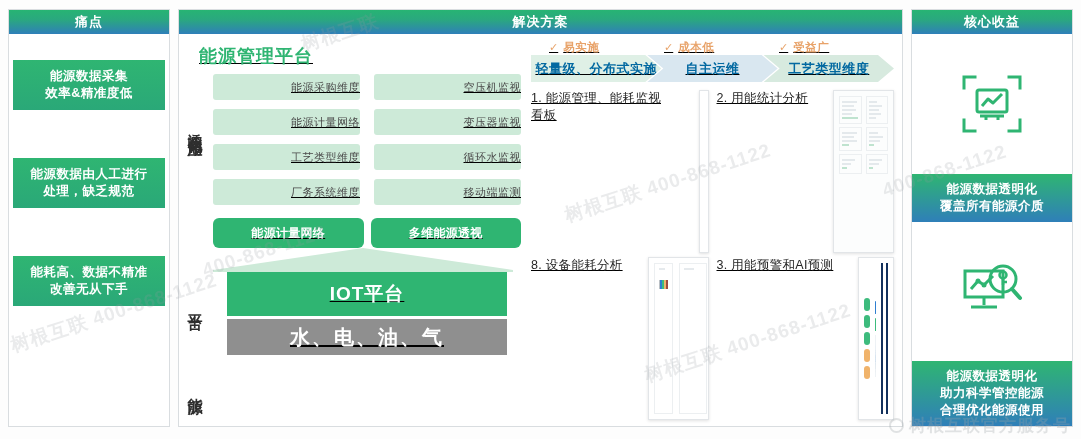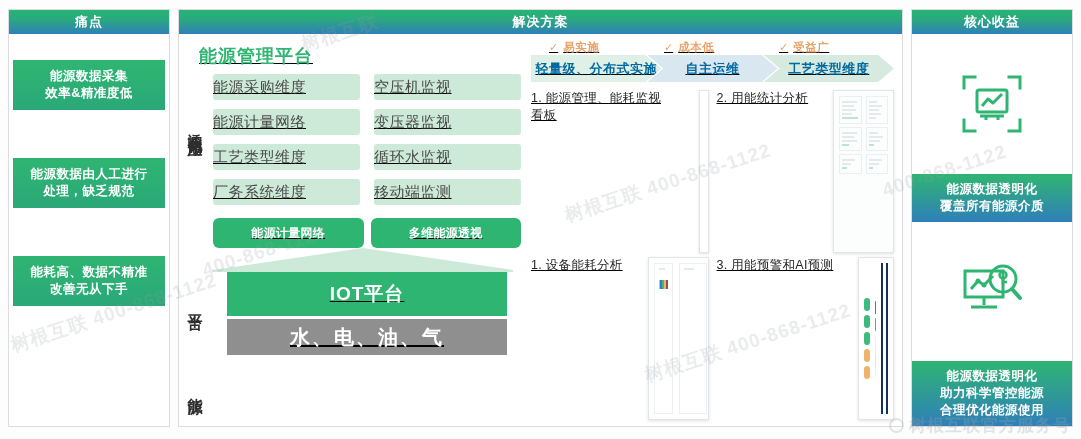--- a/index.html
+++ b/index.html
@@ -68,22 +68,22 @@
   .arch { width: 348px; flex: 0 0 348px; position: relative; padding: 6px 6px 4px 6px; }
   .arch-title {
     color: #2fb572; font-size: 18px; font-weight: bold;
     letter-spacing: 1px; margin: 4px 0 6px 14px;
   }
   .arch-grid { display: flex; margin-left: 28px; gap: 14px; }
   .arch-col { display: flex; flex-direction: column; gap: 9px; flex: 1; }
   .dim-chip {
     background: #cdead8;
     color: #4a4a4a;
-    font-size: 15px;
-    text-align: left;
+    font-size: 11px;
+    text-align: right;
     line-height: 26px;
     height: 26px;
     border-radius: 3px;
     letter-spacing: .5px;
   }
   .vlabel {
     position: absolute;
     writing-mode: vertical-rl;
     color: #2e2e2e;
     font-size: 15px;
@@ -401,21 +401,21 @@
                 <div class="q">
                   <div class="ln" style="width:82%"></div>
                     <div class="ln" style="width:64%"></div>
                   <div class="ln g" style="width:30%"></div>
                 </div>
               </div>
             </div>
           </div>
 
           <div class="panel">
-            <div class="panel-title">1. 设备能耗分析</div>
+            <div class="panel-title">8. 设备能耗分析</div>
             <div class="panel-shot p3">
               <div class="card">
                 <div class="ln" style="height:2px;background:#e6eaed;width:70%"></div>
                 <div class="stack">
                   <span style="flex:2;background:#b9bfc4"></span>
                   <span style="flex:2;background:#2f7fd0"></span>
                   <span style="flex:3;background:#3dbb7d"></span>
                   <span style="flex:3;background:#f0b36b"></span>
                   <span style="flex:2;background:#9c4b42"></span>
                 </div>

